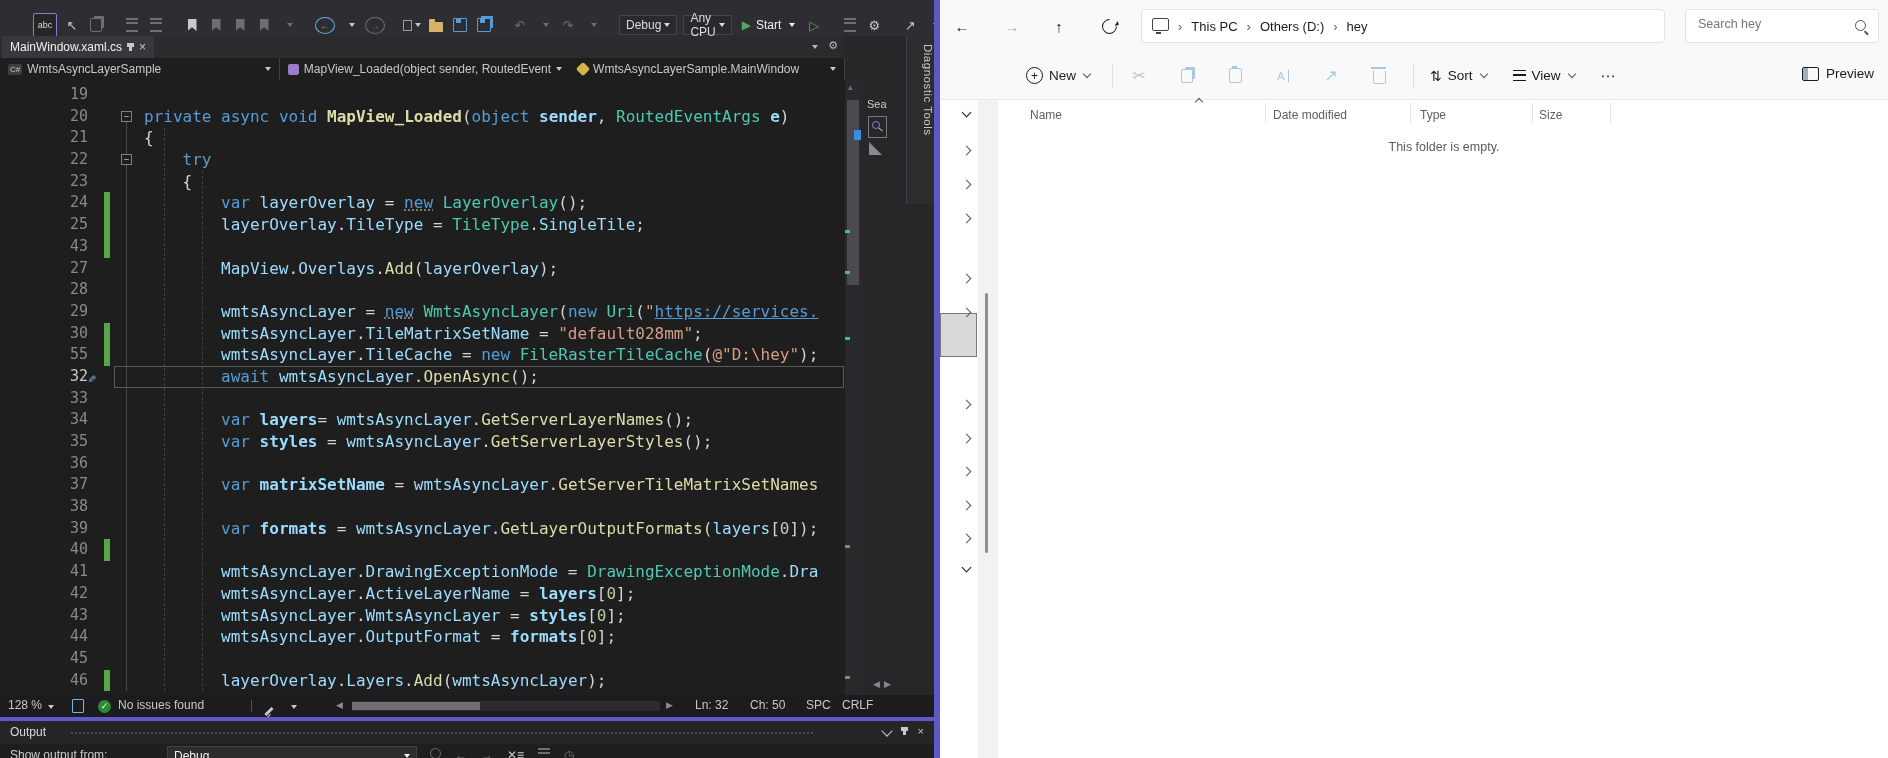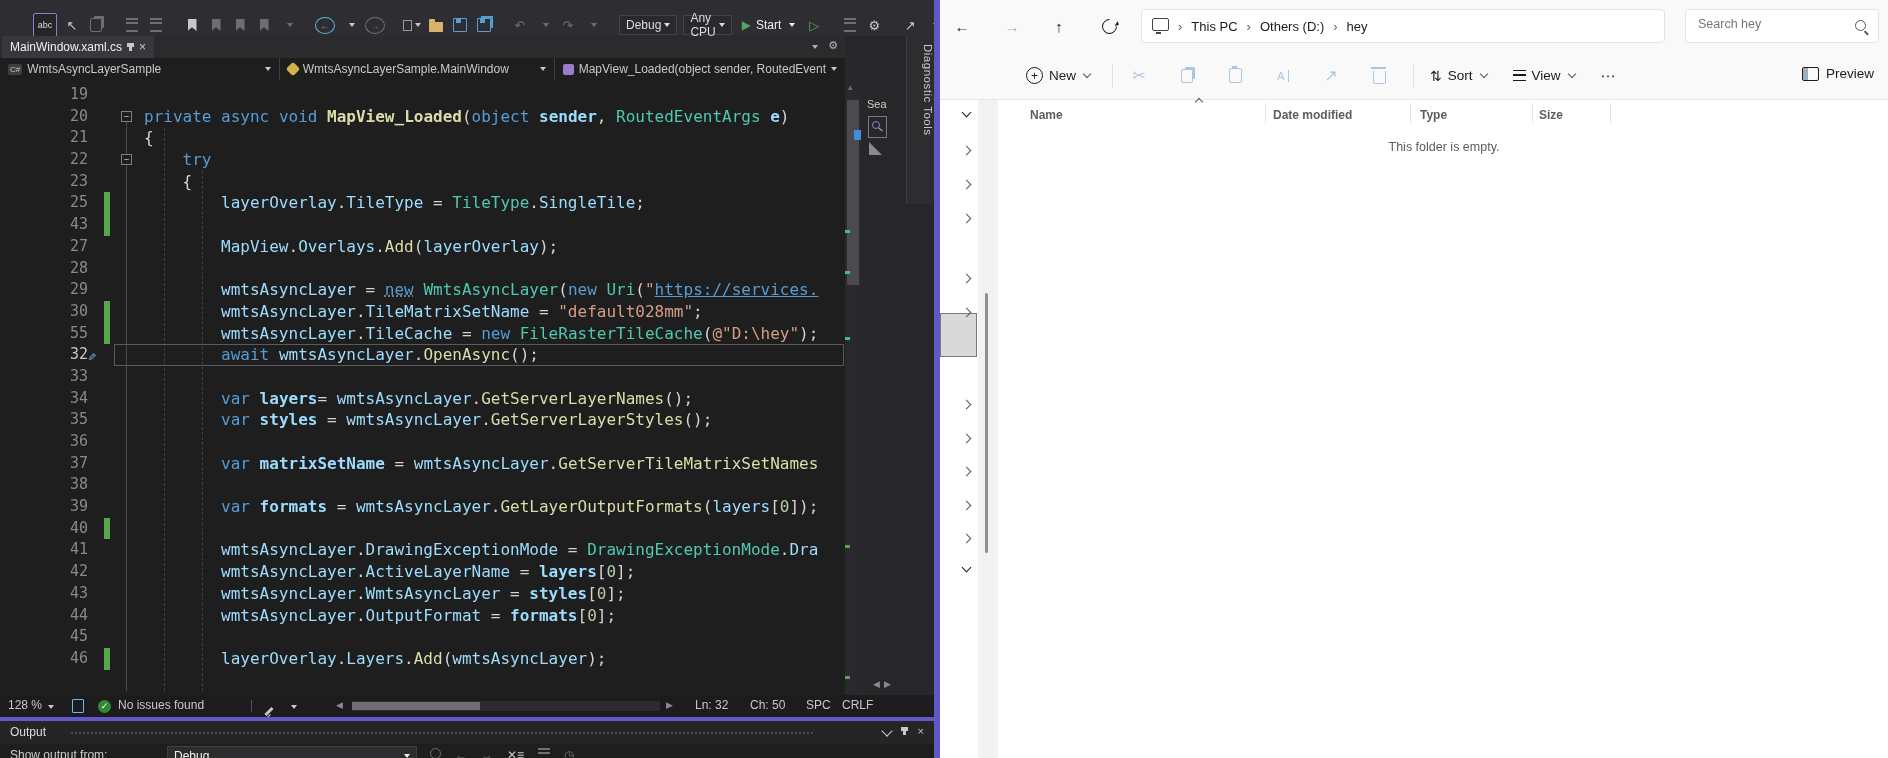--- a/index.html
+++ b/index.html
@@ -144,21 +144,21 @@
   .sort-g{font-size:14px;}
   .view-ic{display:inline-block;width:13px;height:9px;border-top:1.6px solid #1B1B1B;border-bottom:1.6px solid #1B1B1B;position:relative;}
   .view-ic::before{content:"";position:absolute;left:0;right:0;top:3px;height:1.6px;background:#1B1B1B;}
   .preview-wrap{position:absolute;right:14px;top:66px;display:flex;align-items:center;gap:7px;font-size:13.5px;color:#1B1B1B;}
   .prev-ic{width:15px;height:12px;border:1.5px solid #1B1B1B;border-radius:2px;position:relative;}
   .prev-ic::before{content:"";position:absolute;left:0;top:0;bottom:0;width:5px;background:#9DB0BF;}
   .more-dots{font-size:15px;letter-spacing:1px;margin-right:26px;}
   
   .ex-main{position:absolute;left:0;top:100px;width:948px;height:658px;background:#FFFFFF;}
   .ex-headers{position:absolute;left:60px;top:0;right:0;height:28px;font-size:12px;color:#605E5C;}
-  .colh{position:absolute;top:8px;font-weight:bold;}
+  .colh{position:absolute;top:8px;}
   .colsep{position:absolute;top:3px;width:1px;height:20px;background:#E4E4E4;}
   .sort-asc{position:absolute;left:196px;top:-1px;width:8px;height:8px;}
   .sort-asc::before{content:"";position:absolute;width:5px;height:5px;border-left:1.4px solid #555;border-top:1.4px solid #555;transform:rotate(45deg);}
   .ex-empty{position:absolute;left:60px;right:0;top:40px;text-align:center;font-size:12.5px;color:#5C5C5C;}
   
   .ex-rail{position:absolute;left:0;top:100px;width:60px;height:658px;background:#FFFFFF;}
   .rail-gutter{position:absolute;left:38px;top:0;width:20px;height:658px;background:#F2F2F2;}
   .rail-thumb{position:absolute;left:45px;top:193px;width:3px;height:260px;background:#8F8F8F;border-radius:2px;}
   .rail-box{position:absolute;left:0;top:213px;width:37px;height:44px;background:#D9D9D9;border:1px solid #7A7A7A;box-sizing:border-box;}
   .chev{position:absolute;left:22px;width:10px;height:10px;}
@@ -276,28 +276,28 @@
         <span>⚙</span>
       </div>
     </div>
 
     <div class="vs-navbar">
       <div class="nav-dd dd1">
         <span class="ic-cs">C#</span>
         <span class="nav-label">WmtsAsyncLayerSample</span>
         <span class="caret"></span>
       </div>
+      <div class="nav-dd dd3" style="border-right:none">
+        <span class="ic-method"></span>
+        <span class="nav-label">MapView_Loaded(object sender, RoutedEvent</span>
+        <span class="caret"></span>
+      </div>
       <div class="nav-dd dd2">
         <span class="ic-class"></span>
         <span class="nav-label">WmtsAsyncLayerSample.MainWindow</span>
-        <span class="caret"></span>
-      </div>
-      <div class="nav-dd dd3" style="border-right:none">
-        <span class="ic-method"></span>
-        <span class="nav-label">MapView_Loaded(object sender, RoutedEvent</span>
         <span class="caret"></span>
       </div>
     </div>
 
     <div class="vs-editor">
       <div class="guide solid" style="left:126px;top:42px;height:569px"></div>
       <div class="guide dash" style="left:164px;top:48px;height:563px"></div>
       <div class="guide dash" style="left:202px;top:91px;height:520px"></div>
       <div class="code-area">
           <div class="code-row">
@@ -326,20 +326,26 @@
             <span class="fold">
               <span class="fold-box">−</span>
             </span>
             <span class="codetext"><span class="tk-p">    </span><span class="tk-kw">try</span></span>
           </div>
           <div class="code-row">
             <span class="ln">23</span>
             <span class="chg"></span>
             <span class="fold"></span>
             <span class="codetext"><span class="tk-p">    {</span></span>
+          </div>
+          <div class="code-row">
+            <span class="ln">24</span>
+            <span class="chg on"></span>
+            <span class="fold"></span>
+            <span class="codetext"><span class="tk-p">        </span><span class="tk-kw">var</span><span class="tk-p"> </span><span class="tk-id">layerOverlay</span><span class="tk-p"> = </span><span class="tk-kwu">new</span><span class="tk-p"> </span><span class="tk-type">LayerOverlay</span><span class="tk-p">();</span></span>
           </div>
           <div class="code-row">
             <span class="ln">25</span>
             <span class="chg on"></span>
             <span class="fold"></span>
             <span class="codetext"><span class="tk-p">        </span><span class="tk-id">layerOverlay</span><span class="tk-p">.</span><span class="tk-id">TileType</span><span class="tk-p"> = </span><span class="tk-type">TileType</span><span class="tk-p">.</span><span class="tk-id">SingleTile</span><span class="tk-p">;</span></span>
           </div>
           <div class="code-row">
             <span class="ln">43</span>
             <span class="chg on"></span>

